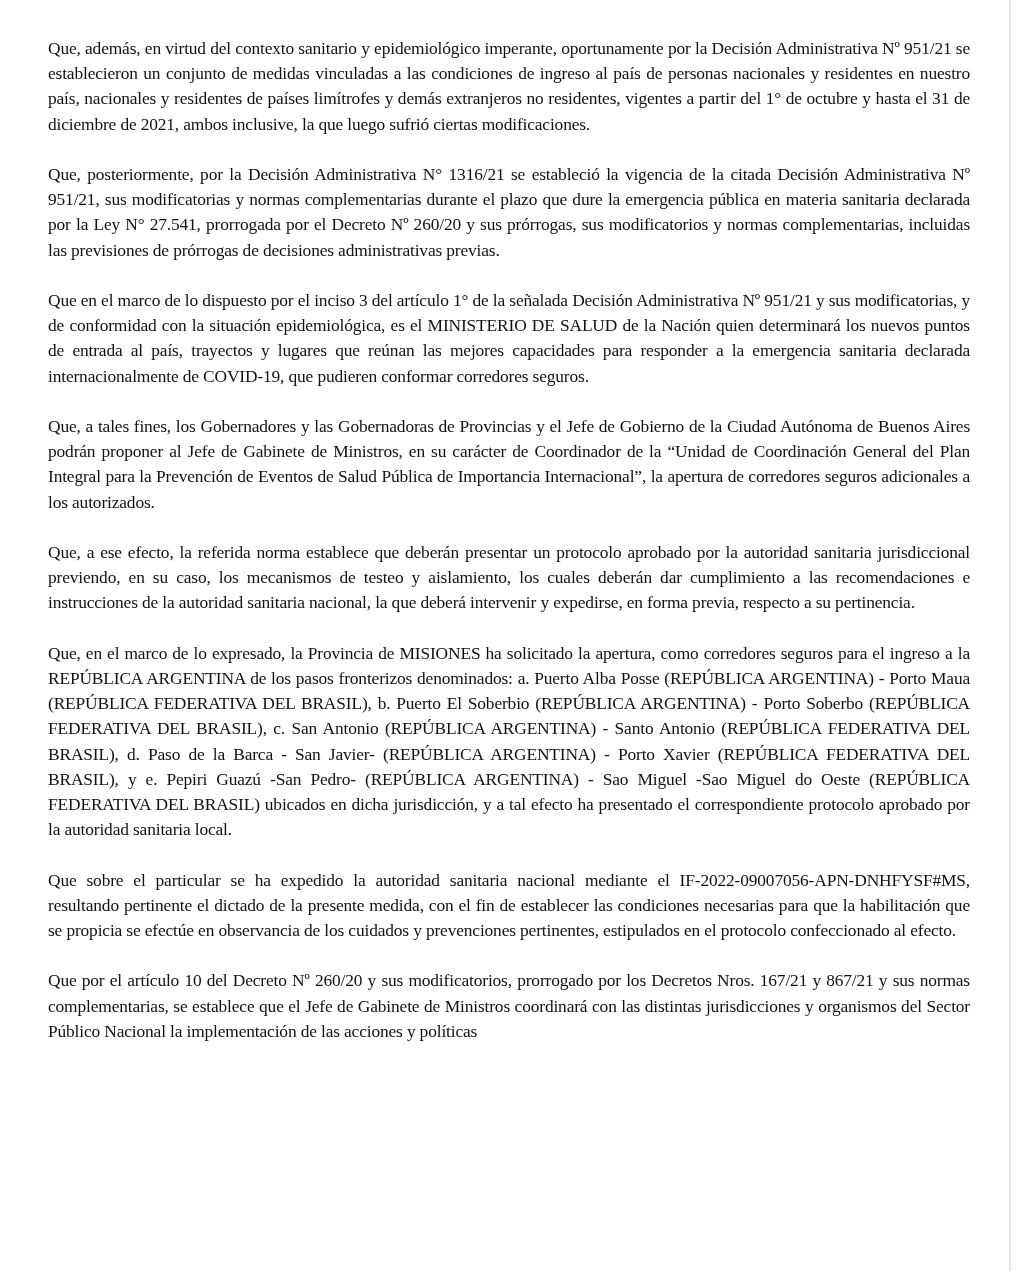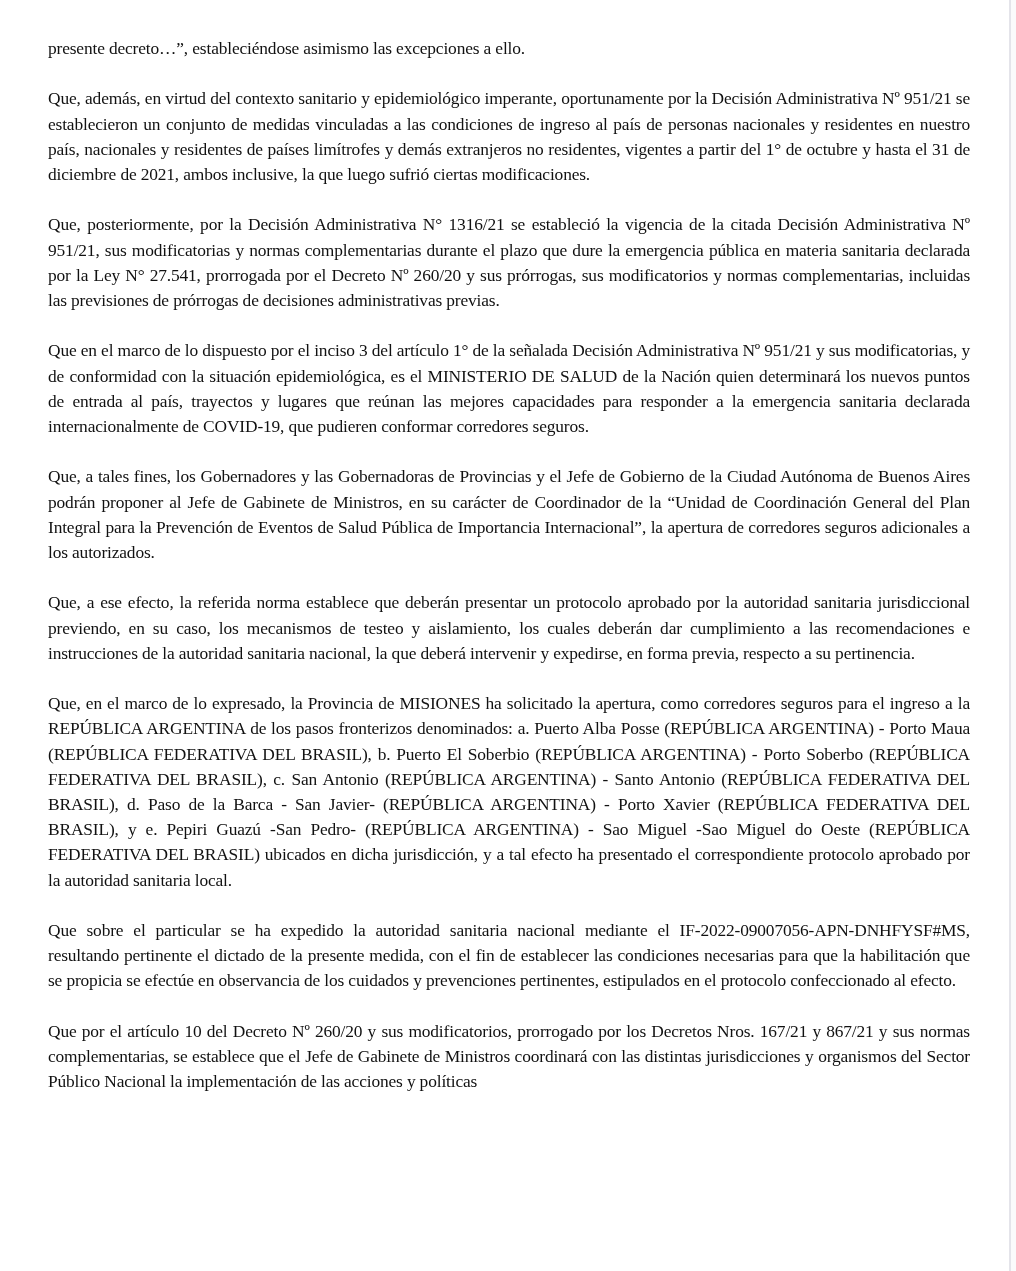--- a/index.html
+++ b/index.html
@@ -57,21 +57,20 @@
     }
     .para.first {
       text-align: left;
     }
   </style>
 </head>
 <body>
 
 <div class="page">
   <div class="content">
-    <p class="para first">presente decreto…”, estableciéndose asimismo las excepciones a ello.</p>
     <p class="para">Que, además, en virtud del contexto sanitario y epidemiológico imperante, oportunamente por la Decisión Administrativa Nº 951/21 se establecieron un conjunto de medidas vinculadas a las condiciones de ingreso al país de personas nacionales y residentes en nuestro país, nacionales y residentes de países limítrofes y demás extranjeros no residentes, vigentes a partir del 1° de octubre y hasta el 31 de diciembre de 2021, ambos inclusive, la que luego sufrió ciertas modificaciones.</p>
     <p class="para">Que, posteriormente, por la Decisión Administrativa N° 1316/21 se estableció la vigencia de la citada Decisión Administrativa Nº 951/21, sus modificatorias y normas complementarias durante el plazo que dure la emergencia pública en materia sanitaria declarada por la Ley N° 27.541, prorrogada por el Decreto Nº 260/20 y sus prórrogas, sus modificatorios y normas complementarias, incluidas las previsiones de prórrogas de decisiones administrativas previas.</p>
     <p class="para">Que en el marco de lo dispuesto por el inciso 3 del artículo 1° de la señalada Decisión Administrativa Nº 951/21 y sus modificatorias, y de conformidad con la situación epidemiológica, es el MINISTERIO DE SALUD de la Nación quien determinará los nuevos puntos de entrada al país, trayectos y lugares que reúnan las mejores capacidades para responder a la emergencia sanitaria declarada internacionalmente de COVID-19, que pudieren conformar corredores seguros.</p>
     <p class="para">Que, a tales fines, los Gobernadores y las Gobernadoras de Provincias y el Jefe de Gobierno de la Ciudad Autónoma de Buenos Aires podrán proponer al Jefe de Gabinete de Ministros, en su carácter de Coordinador de la “Unidad de Coordinación General del Plan Integral para la Prevención de Eventos de Salud Pública de Importancia Internacional”, la apertura de corredores seguros adicionales a los autorizados.</p>
     <p class="para">Que, a ese efecto, la referida norma establece que deberán presentar un protocolo aprobado por la autoridad sanitaria jurisdiccional previendo, en su caso, los mecanismos de testeo y aislamiento, los cuales deberán dar cumplimiento a las recomendaciones e instrucciones de la autoridad sanitaria nacional, la que deberá intervenir y expedirse, en forma previa, respecto a su pertinencia.</p>
     <p class="para">Que, en el marco de lo expresado, la Provincia de MISIONES ha solicitado la apertura, como corredores seguros para el ingreso a la REPÚBLICA ARGENTINA de los pasos fronterizos denominados: a. Puerto Alba Posse (REPÚBLICA ARGENTINA) - Porto Maua (REPÚBLICA FEDERATIVA DEL BRASIL), b. Puerto El Soberbio (REPÚBLICA ARGENTINA) - Porto Soberbo (REPÚBLICA FEDERATIVA DEL BRASIL), c. San Antonio (REPÚBLICA ARGENTINA) - Santo Antonio (REPÚBLICA FEDERATIVA DEL BRASIL), d. Paso de la Barca - San Javier- (REPÚBLICA ARGENTINA) - Porto Xavier (REPÚBLICA FEDERATIVA DEL BRASIL),  y e. Pepiri Guazú -San Pedro- (REPÚBLICA ARGENTINA) - Sao Miguel -Sao Miguel do Oeste (REPÚBLICA FEDERATIVA DEL BRASIL) ubicados en dicha jurisdicción, y a tal efecto ha presentado el correspondiente protocolo aprobado por la autoridad sanitaria local.</p>
     <p class="para">Que sobre el particular se ha expedido la autoridad sanitaria nacional mediante el IF-2022-09007056-APN-DNHFYSF#MS, resultando pertinente el dictado de la presente medida, con el fin de establecer las condiciones necesarias para que la habilitación que se propicia se efectúe en observancia de los cuidados y prevenciones pertinentes, estipulados en el protocolo confeccionado al efecto.</p>
     <p class="para">Que por el artículo 10 del Decreto Nº 260/20 y sus modificatorios, prorrogado por los Decretos Nros. 167/21 y 867/21 y sus normas complementarias, se establece que el Jefe de Gabinete de Ministros coordinará con las distintas jurisdicciones y organismos del Sector Público Nacional la implementación de las acciones y políticas</p>
   </div>
 </div>

